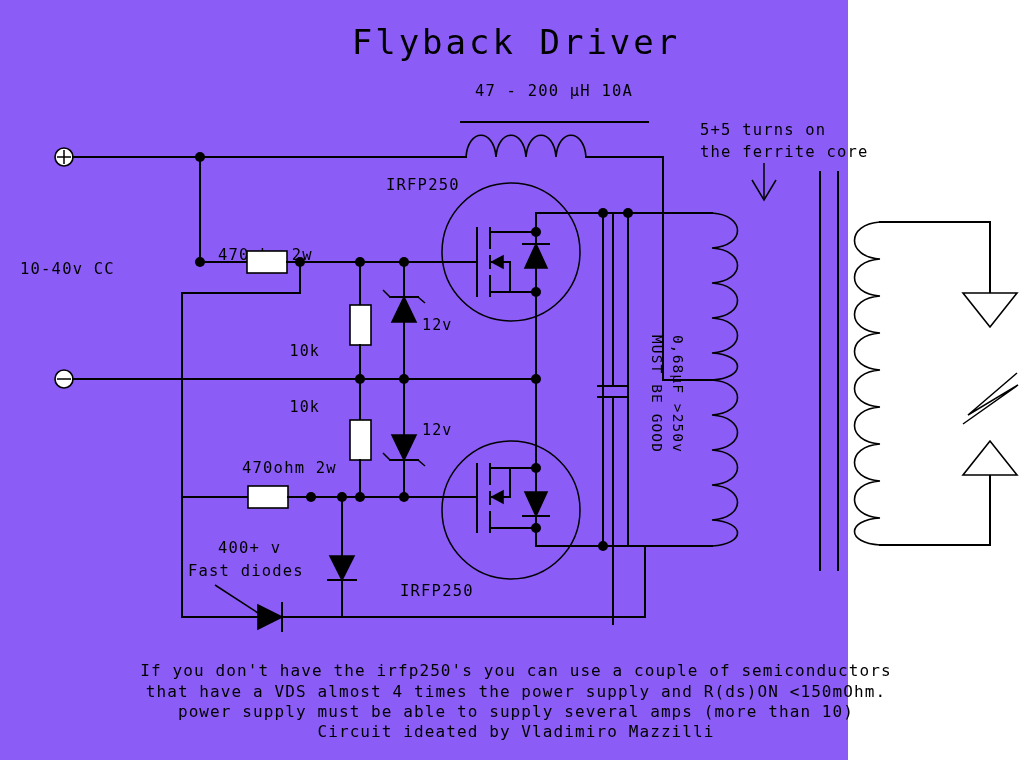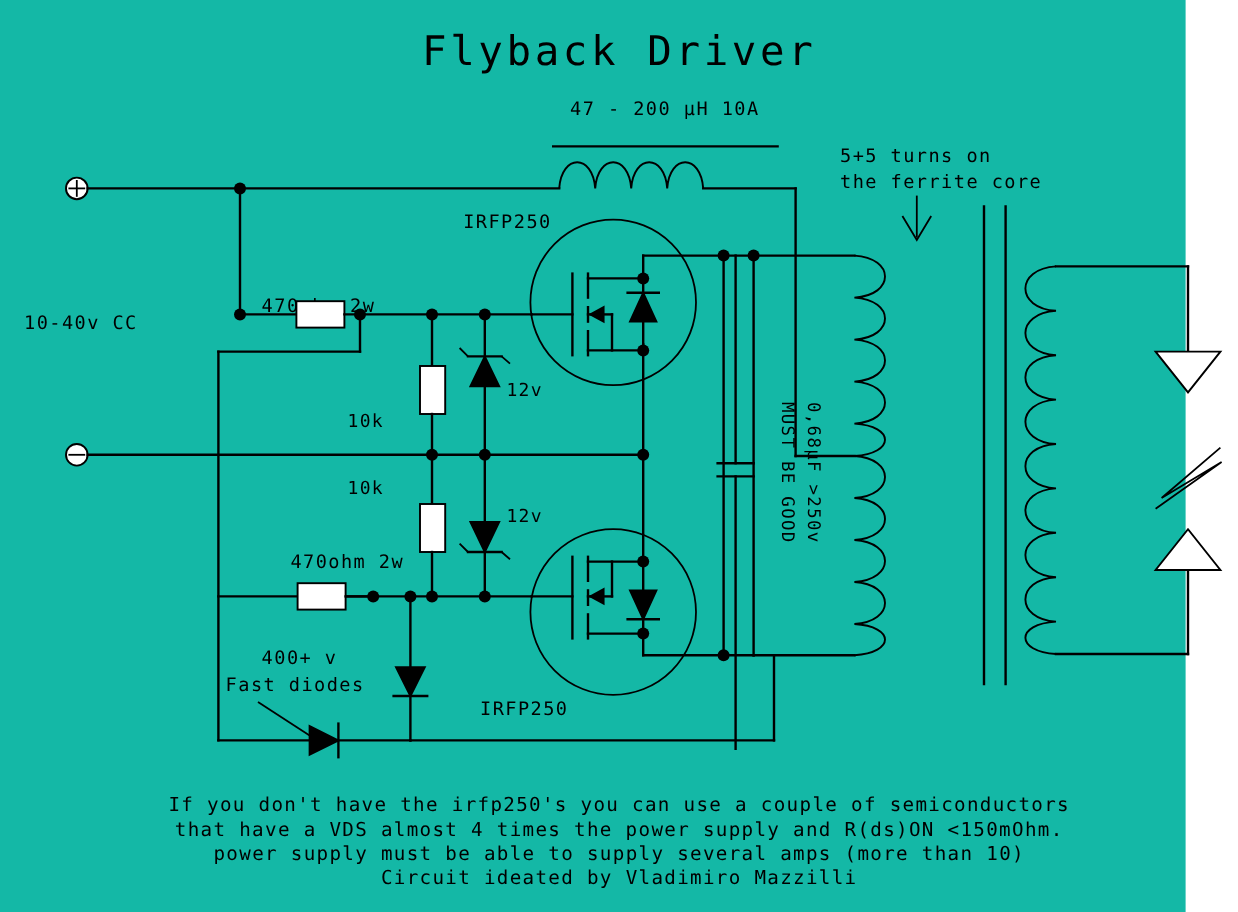--- a/index.html
+++ b/index.html
@@ -1,18 +1,18 @@
 <!DOCTYPE html>
 <html><head>
 <meta charset="utf-8">
 <style>
   html,body{margin:0;padding:0;background:#ffffff;}
   body{width:1032px;height:760px;overflow:hidden;
        font-family:"DejaVu Sans Mono","Liberation Mono",monospace;color:#000;}
-  #sheet{position:relative;width:988px;height:760px;background:#14b8a6;}
+  #sheet{position:relative;width:848px;height:760px;background:#8b5cf6;}
   svg{display:block;}
   .ln{stroke:#000;stroke-width:2;fill:none;stroke-linecap:square;}
   .thin{stroke:#000;stroke-width:1.5;fill:none;}
   .coil{stroke:#000;stroke-width:1.6;fill:none;}
   .dotj{fill:#000;}
   .fillblk{fill:#000;stroke:#000;stroke-width:1.6;}
   .hollow{fill:#fff;stroke:#000;stroke-width:1.6;}
   .txt{font-family:"DejaVu Sans Mono","Liberation Mono",monospace;fill:#000;}
   .title{font-size:34px;letter-spacing:3px;}
   .lbl{font-size:15.5px;letter-spacing:1.2px;}

